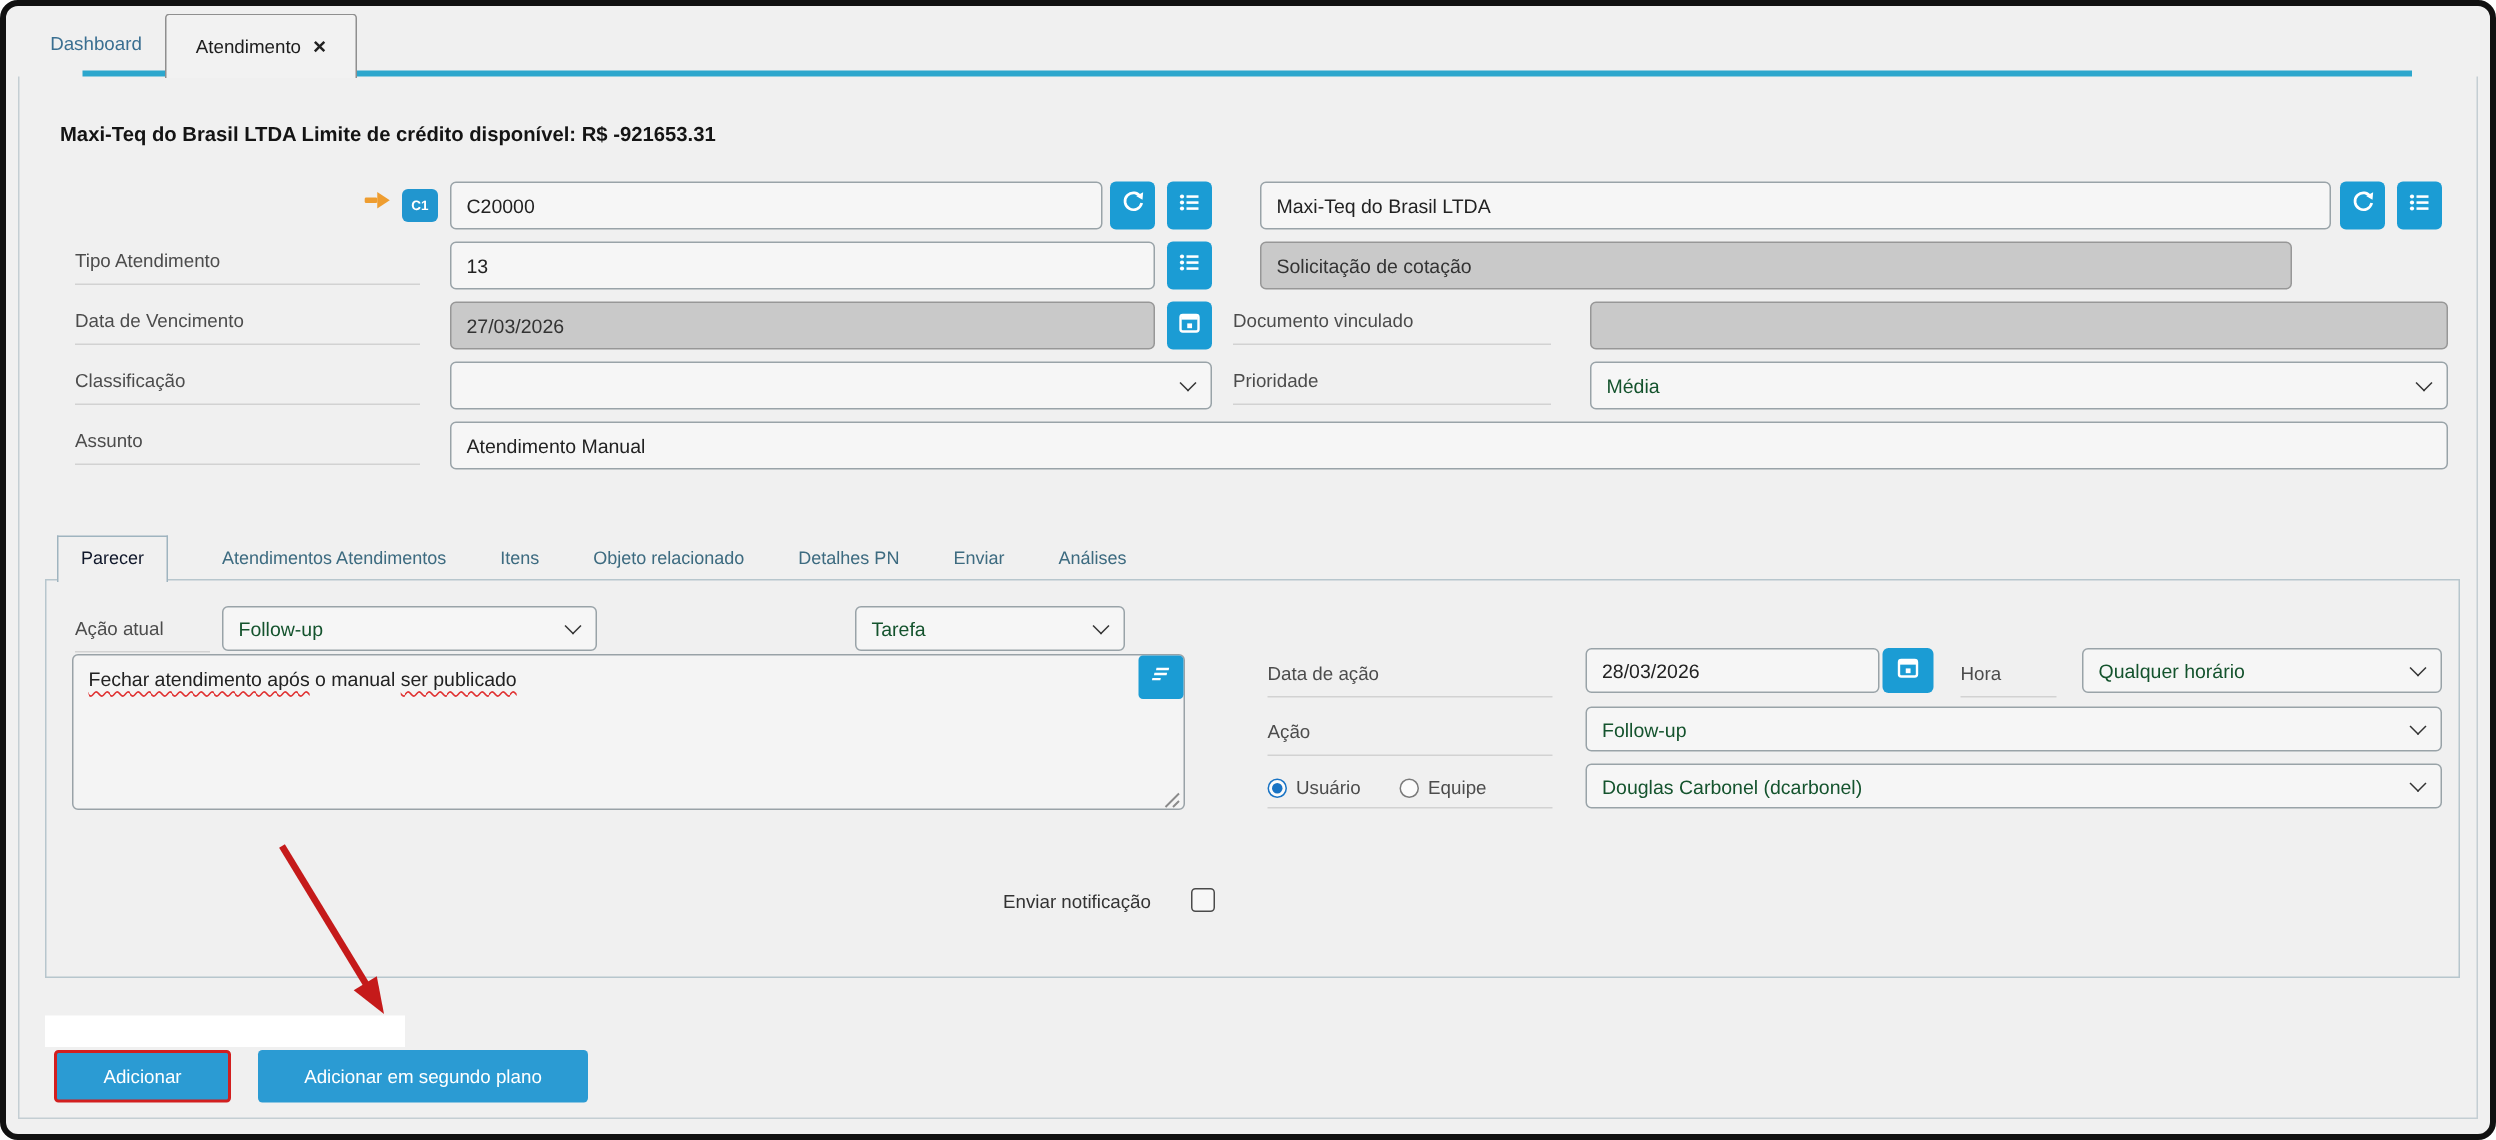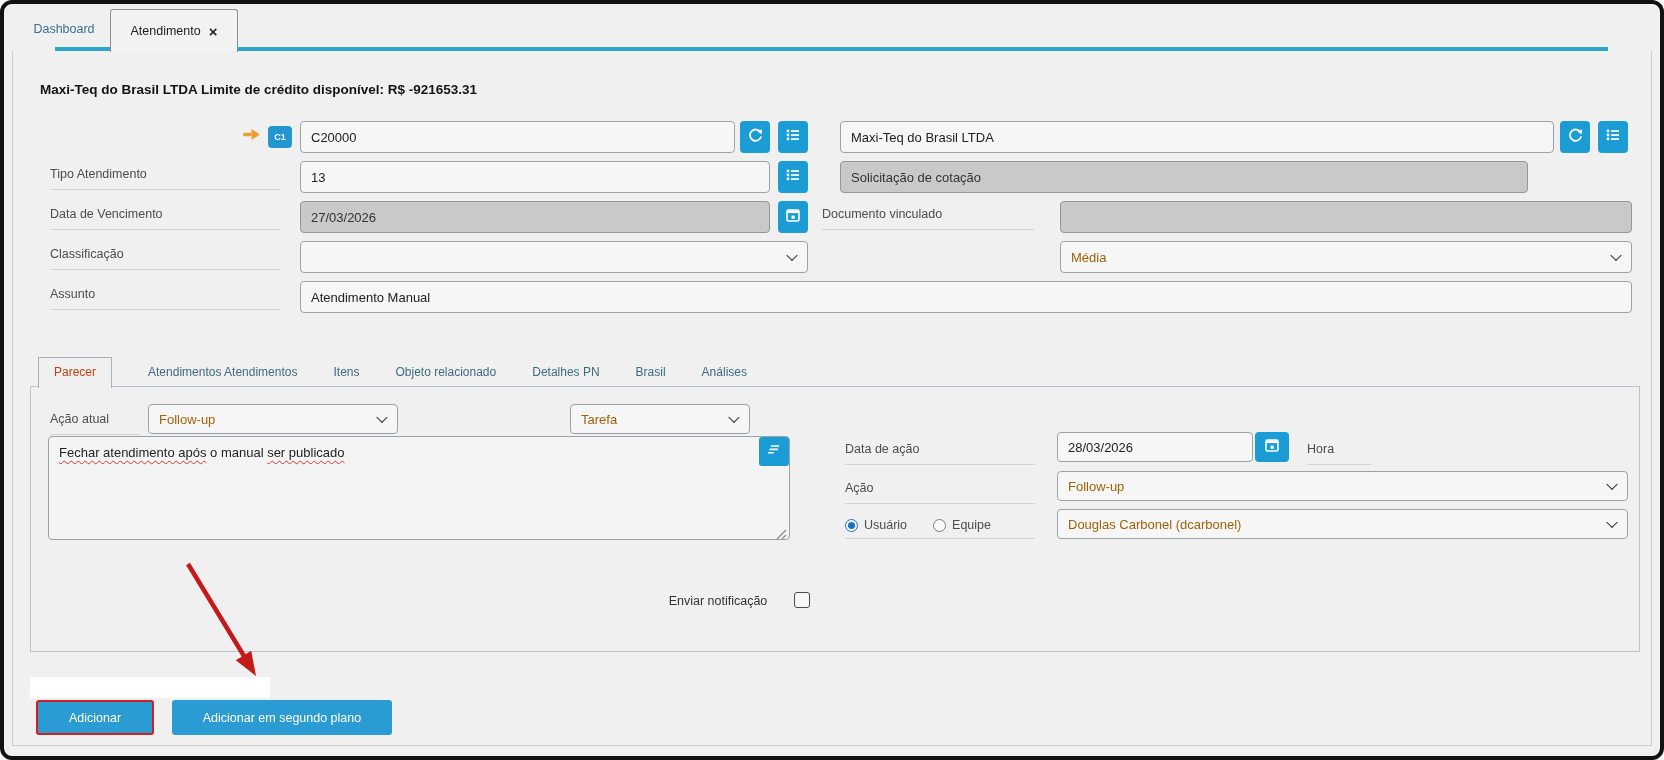--- a/index.html
+++ b/index.html
@@ -22,34 +22,34 @@
   .credit-header{position:absolute;left:40px;top:82px;font-size:13.5px;font-weight:bold;color:#141414;}
 
   
   .lab{position:absolute;height:26px;line-height:22px;font-size:12.5px;color:#4c4c4c;border-bottom:1px solid #d2d2d2;}
 
   
   .inp{position:absolute;box-sizing:border-box;height:32px;background:#f6f6f6;border:1px solid #99a3a8;
     border-radius:4px;font-family:"Liberation Sans",sans-serif;font-size:13px;color:#222;padding:0 10px;outline:none;}
   .inp.dis{background:#c9c9c9;border-color:#979797;color:#333;}
   .sel{position:absolute;box-sizing:border-box;height:32px;background:#f6f6f6;border:1px solid #99a3a8;
-    border-radius:4px;font-size:13px;color:#a16207;display:flex;align-items:center;padding:0 26px 0 10px;cursor:pointer;}
+    border-radius:4px;font-size:13px;color:#14532d;display:flex;align-items:center;padding:0 26px 0 10px;cursor:pointer;}
   .sel .chev{position:absolute;right:11px;top:50%;width:7px;height:7px;border-right:1.8px solid #333;
     border-bottom:1.8px solid #333;transform:translateY(-70%) rotate(45deg);}
   .sel.h30,.inp.h30{height:30px;}
   .bbtn{position:absolute;width:30px;height:32px;background:#1b9cd4;border-radius:4px;display:flex;
     align-items:center;justify-content:center;cursor:pointer;}
   .bbtn.h30{height:30px;}
   .badge{position:absolute;width:24px;height:22px;background:#2196cf;border-radius:4px;color:#fff;
     font-size:9px;font-weight:bold;display:flex;align-items:center;justify-content:center;}
 
   
   .subtab-bar{position:absolute;left:38px;top:356px;height:31px;display:flex;align-items:flex-end;gap:36px;z-index:3;}
   .subtab{font-size:12px;color:#3d6b80;padding-bottom:8px;cursor:pointer;white-space:nowrap;}
-  .subtab.active{background:#f0f0f0;border:1px solid #9fb4bf;border-bottom:none;color:#c2410c;
+  .subtab.active{background:#f0f0f0;border:1px solid #9fb4bf;border-bottom:none;color:#0f172a;
     padding:7px 15px 9px;margin-bottom:-1px;}
   .tab-panel{position:absolute;left:30px;top:386px;width:1610px;height:266px;box-sizing:border-box;
     border:1px solid #b7c6cd;}
 
   
   .note{position:absolute;left:48px;top:436px;width:742px;height:104px;box-sizing:border-box;background:#f4f4f4;
     border:1px solid #99a2a7;border-radius:4px;font-size:13px;color:#222;padding:8px 40px 8px 10px;overflow:hidden;}
   .wavy{text-decoration:underline;text-decoration-style:wavy;text-decoration-color:#e03131;text-decoration-thickness:1px;text-underline-offset:3px;}
   .note-btn{position:absolute;left:759px;top:437px;width:30px;height:29px;background:#1b9cd4;border-radius:3px;
     display:flex;align-items:center;justify-content:center;cursor:pointer;}
@@ -157,35 +157,36 @@
           </svg></span>
     </div>
     <div class="lab" style="left:822px;top:203px;width:212px;">Documento vinculado</div>
     <input class="inp dis" style="left: 1060px; top: 201px; width: 572px;" readonly="" value="">
 
     <div class="lab" style="left:50px;top:243px;width:230px;">Classificação</div>
     <div class="sel" style="left:300px;top:241px;width:508px;">
       <span></span>
       <span class="chev"></span>
     </div>
+    <div class="lab" style="left:822px;top:243px;width:212px;">Prioridade</div>
     <div class="sel" style="left:1060px;top:241px;width:572px;">
       <span>Média</span>
       <span class="chev"></span>
     </div>
 
     <div class="lab" style="left:50px;top:283px;width:230px;">Assunto</div>
     <input class="inp" style="left: 300px; top: 281px; width: 1332px;" value="Atendimento Manual">
 
     <div class="subtab-bar">
         <div class="subtab active">Parecer</div>
         <div class="subtab">Atendimentos Atendimentos</div>
         <div class="subtab">Itens</div>
         <div class="subtab">Objeto relacionado</div>
         <div class="subtab">Detalhes PN</div>
-        <div class="subtab">Brasil</div>
+        <div class="subtab">Enviar</div>
         <div class="subtab">Análises</div>
       </div>
     <div class="tab-panel"></div>
 
     <div class="lab" style="left:50px;top:408px;width:90px;">Ação atual</div>
     <div class="sel h30" style="left:148px;top:404px;width:250px;">
       <span>Follow-up</span>
       <span class="chev"></span>
     </div>
     <div class="sel h30" style="left:570px;top:404px;width:180px;">
@@ -214,20 +215,24 @@
     <div class="lab" style="left:845px;top:438px;width:190px;">Data de ação</div>
     <input class="inp h30" style="left: 1057px; top: 432px; width: 196px;" value="28/03/2026">
     <div class="bbtn h30" style="left:1255px;top:432px;width:34px;">
       <span><svg viewBox="0 0 16 16" width="16" height="16">
             <rect x="2" y="3" width="12" height="11" rx="1.5" fill="none" stroke="#fff" stroke-width="1.6"></rect>
             <rect x="2.5" y="3.5" width="11" height="2.6" fill="#fff"></rect>
             <rect x="6.5" y="8.6" width="3.2" height="3.2" fill="#fff"></rect>
           </svg></span>
     </div>
     <div class="lab" style="left:1307px;top:438px;width:64px;">Hora</div>
+    <div class="sel h30" style="left:1388px;top:432px;width:240px;">
+      <span>Qualquer horário</span>
+      <span class="chev"></span>
+    </div>
 
     <div class="lab" style="left:845px;top:477px;width:190px;">Ação</div>
     <div class="sel h30" style="left:1057px;top:471px;width:571px;">
       <span>Follow-up</span>
       <span class="chev"></span>
     </div>
 
     <div class="radio-row">
       <div class="radio-group">
         <div class="radio on"></div>

